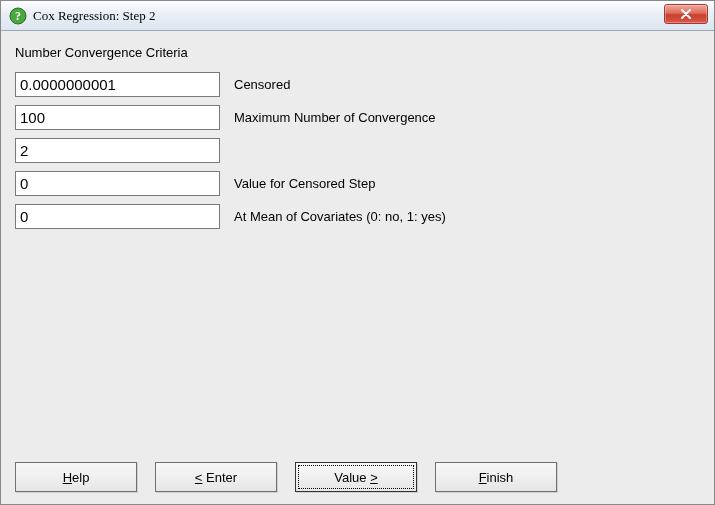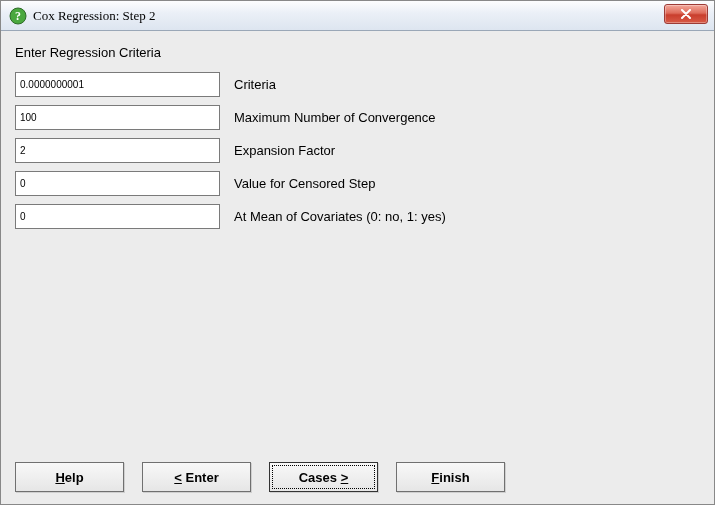--- a/index.html
+++ b/index.html
@@ -72,49 +72,48 @@
     display: flex;
     align-items: center;
     margin-bottom: 8px;
   }
   .row input[type=text] {
     width: 205px;
     height: 25px;
     border: 1px solid #7a7a7a;
     background: #fff;
     font-family: inherit;
-    font-size: 10px;
+    font-size: 15px;
     padding: 2px 4px;
     outline: none;
   }
   .row .lbl {
     margin-left: 14px;
     font-size: 13px;
     color: #000;
   }
   .button-bar {
     display: flex;
     gap: 18px;
     padding-top: 8px;
     justify-content: flex-start;
   }
   .btn {
-    width: 109px;
+    width: 122px;
     height: 30px;
     border: 1px solid #707070;
     background: linear-gradient(to bottom, #f8f8f8, #e6e6e6);
     font-family: inherit;
     font-size: 13px;
     color: #000;
     cursor: default;
     display: inline-flex;
     align-items: center;
     justify-content: center;
     box-shadow: 1px 1px 0 rgba(0,0,0,0.12);
-    font-weight: bold;
   }
   .btn.default {
     outline: 1px dotted #000;
     outline-offset: -4px;
     border: 1px solid #333;
   }
   .mn { text-decoration: underline; }
 </style>
 </head>
 <body>
@@ -130,37 +129,36 @@
     </span>
     <span class="title">Cox Regression: Step 2</span>
     <div class="close-btn">
       <svg width="12" height="10" viewBox="0 0 12 10">
         <path d="M2 1 L10 9 M10 1 L2 9" stroke="#fff" stroke-width="2" stroke-linecap="round"></path>
       </svg>
     </div>
   </div>
 
   <div class="client">
-    <div class="instr">Enter Regression Criteria</div>
+    <div class="instr">Number Convergence Criteria</div>
 
     <div class="form">
 
       <div class="row">
         <input type="text" value="0.0000000001" style="">
-        <span class="lbl">Criteria</span>
+        <span class="lbl">Censored</span>
       </div>
 
       <div class="row">
         <input type="text" value="100" style="">
         <span class="lbl">Maximum Number of Convergence</span>
       </div>
 
       <div class="row">
         <input type="text" value="2" style="">
-        <span class="lbl">Expansion Factor</span>
       </div>
 
       <div class="row">
         <input type="text" value="0" style="">
         <span class="lbl">Value for Censored Step</span>
       </div>
 
       <div class="row">
         <input type="text" value="0" style="">
         <span class="lbl">At Mean of Covariates (0: no, 1: yes)</span>
@@ -169,21 +167,21 @@
     </div>
 
     <div class="button-bar">
       <button class="btn">
         <span><span></span><span class="mn">H</span><span>elp</span></span>
       </button>
       <button class="btn">
         <span><span class="mn">&lt;</span><span> Enter</span></span>
       </button>
       <button class="btn default">
-        <span><span>Cases </span><span class="mn">&gt;</span><span></span></span>
+        <span><span>Value </span><span class="mn">&gt;</span><span></span></span>
       </button>
       <button class="btn">
         <span><span></span><span class="mn">F</span><span>inish</span></span>
       </button>
     </div>
 
   </div>
 
 </div>
 

